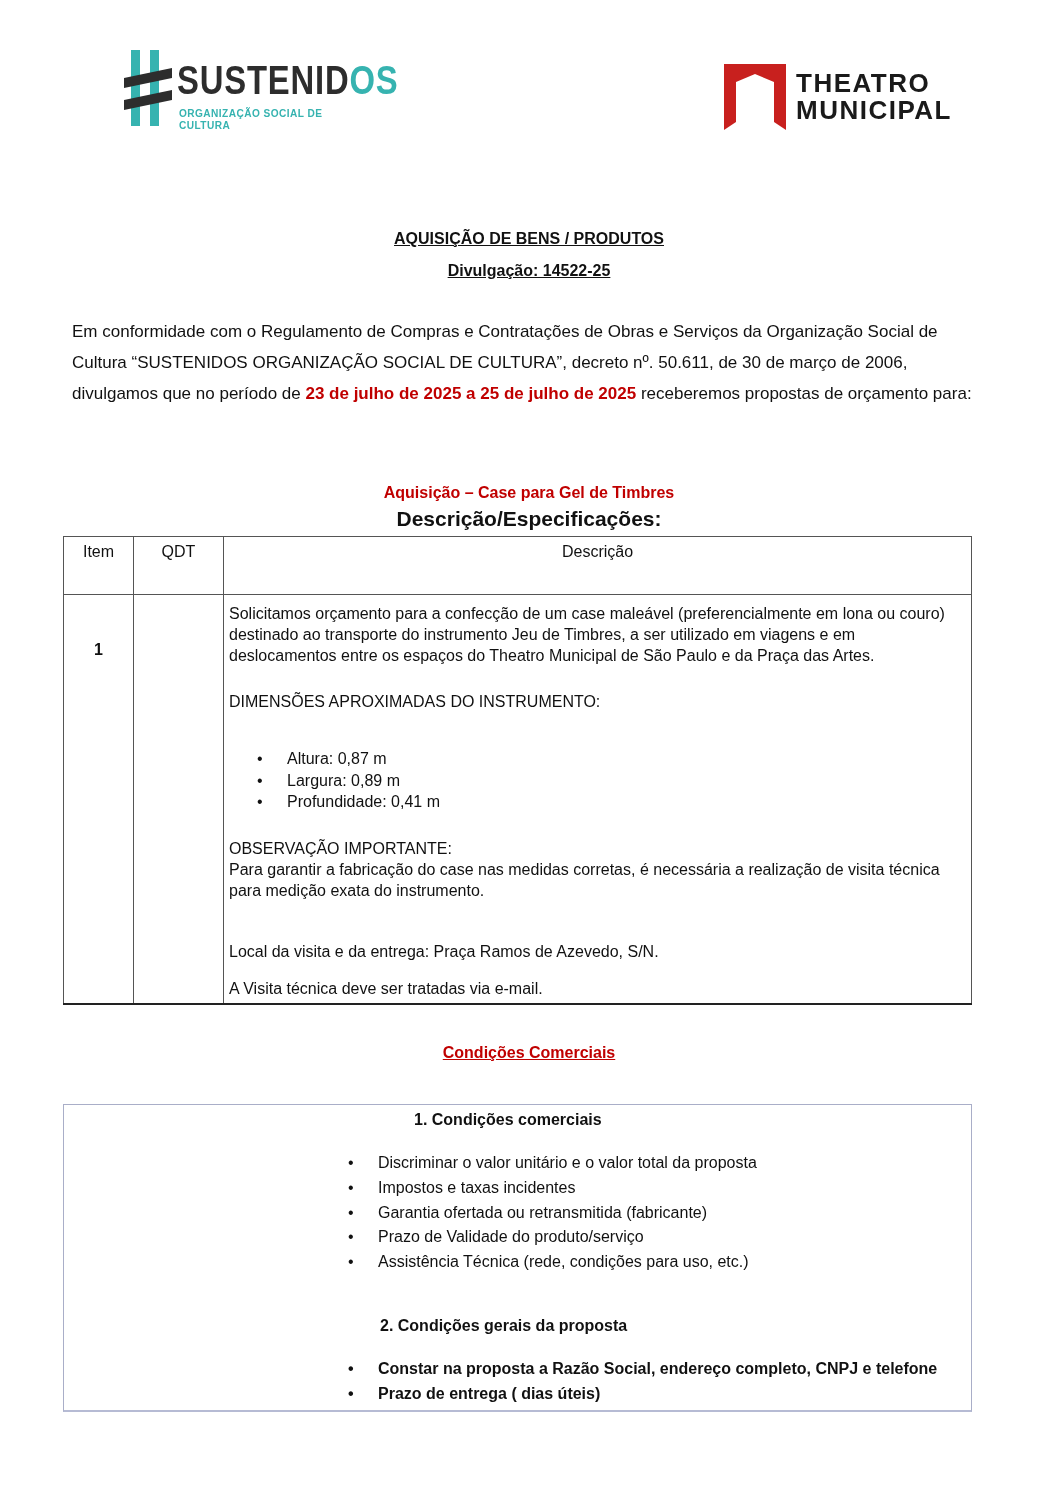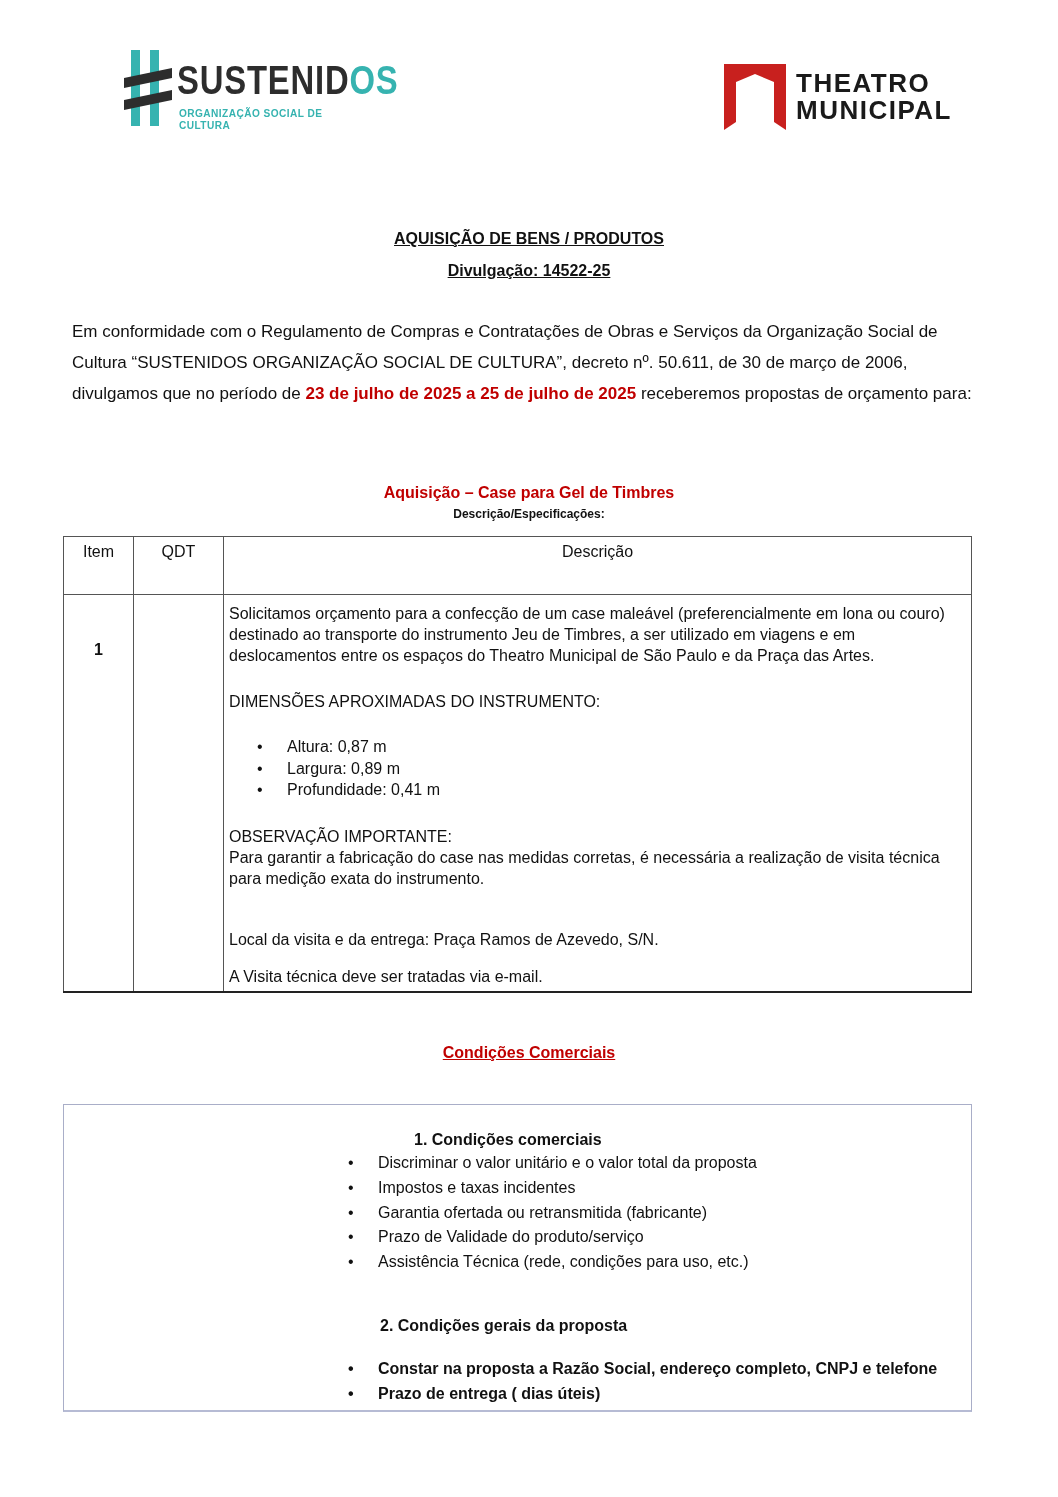--- a/index.html
+++ b/index.html
@@ -77,53 +77,53 @@
 </div>
 
 <div class="abs center title" style="top:230px;">AQUISIÇÃO DE BENS / PRODUTOS</div>
 <div class="abs center title" style="top:262px;">Divulgação: 14522-25</div>
 
 <div class="abs para" style="top:316px;">
   <span>Em conformidade com o Regulamento de Compras e Contratações de Obras e Serviços da Organização Social de Cultura “SUSTENIDOS ORGANIZAÇÃO SOCIAL DE CULTURA”, decreto nº. 50.611, de 30 de março de 2006, divulgamos que no período de </span><span class="hl">23 de julho de 2025 a 25 de julho de 2025</span><span> receberemos propostas de orçamento para:</span>
 </div>
 
 <div class="abs center red" style="top:476px; font-weight:bold; font-size:16px;margin-top:8px;">Aquisição –  Case para Gel de Timbres</div>
-<div class="abs center" style="top:507px; font-weight:bold; font-size:12px;">Descrição/Especificações:</div>
+<div class="abs center" style="top:507px; font-weight:bold; font-size:21px;">Descrição/Especificações:</div>
 
 <table id="spec-table" class="abs">
   <tbody>
       <tr>
     <th class="col-item">Item</th>
     <th class="col-qdt">QDT</th>
     <th>Descrição</th>
   </tr>
   <tr class="last">
     <td class="cell-item">1</td>
     <td></td>
     <td class="desc">
       <p>Solicitamos orçamento para a confecção de um case maleável (preferencialmente em lona ou couro) destinado ao transporte do instrumento Jeu de Timbres, a ser utilizado em viagens e em deslocamentos entre os espaços do Theatro Municipal de São Paulo e da Praça das Artes.</p>
       <p style="margin-top:25px;">DIMENSÕES APROXIMADAS DO INSTRUMENTO:</p>
-      <ul style="margin-top:24px;">
+      <ul style="margin-top:36px;">
         <li>Altura: 0,87 m</li>
         <li>Largura: 0,89 m</li>
         <li>Profundidade: 0,41 m</li>
       </ul>
       <p style="margin-top:25px;">OBSERVAÇÃO IMPORTANTE:</p>
       <p>Para garantir a fabricação do case nas medidas corretas, é necessária a realização de visita técnica para medição exata do instrumento.</p>
       <p style="margin-top:40px;">Local da visita e da entrega: Praça Ramos de Azevedo, S/N.</p>
       <p style="margin-top:16px;">A Visita técnica deve ser tratadas via e-mail.</p>
     </td>
   </tr>
 </tbody>
   </table>
 
 <div class="abs center red title" style="top:1044px;">Condições Comerciais</div>
 
 <div id="cond-box" class="abs">
-  <div class="cond-h" style="left:350px; top:6px;margin-top:20px;">1. Condições comerciais</div>
+  <div class="cond-h" style="left:350px; top:6px;">1. Condições comerciais</div>
   <ul class="cond-list" style="top:46px;">
     <li>Discriminar o valor unitário e o valor total da proposta</li>
     <li>Impostos e taxas incidentes</li>
     <li>Garantia ofertada ou retransmitida (fabricante)</li>
     <li>Prazo de Validade do produto/serviço</li>
     <li>Assistência Técnica (rede, condições para uso, etc.)</li>
   </ul>
   <div class="cond-h" style="left:316px; top:212px;">2. Condições gerais da proposta</div>
   <ul class="cond-list" style="top:252px;font-weight:bold;">
     <li>Constar na proposta a Razão Social, endereço completo, CNPJ e telefone</li>

